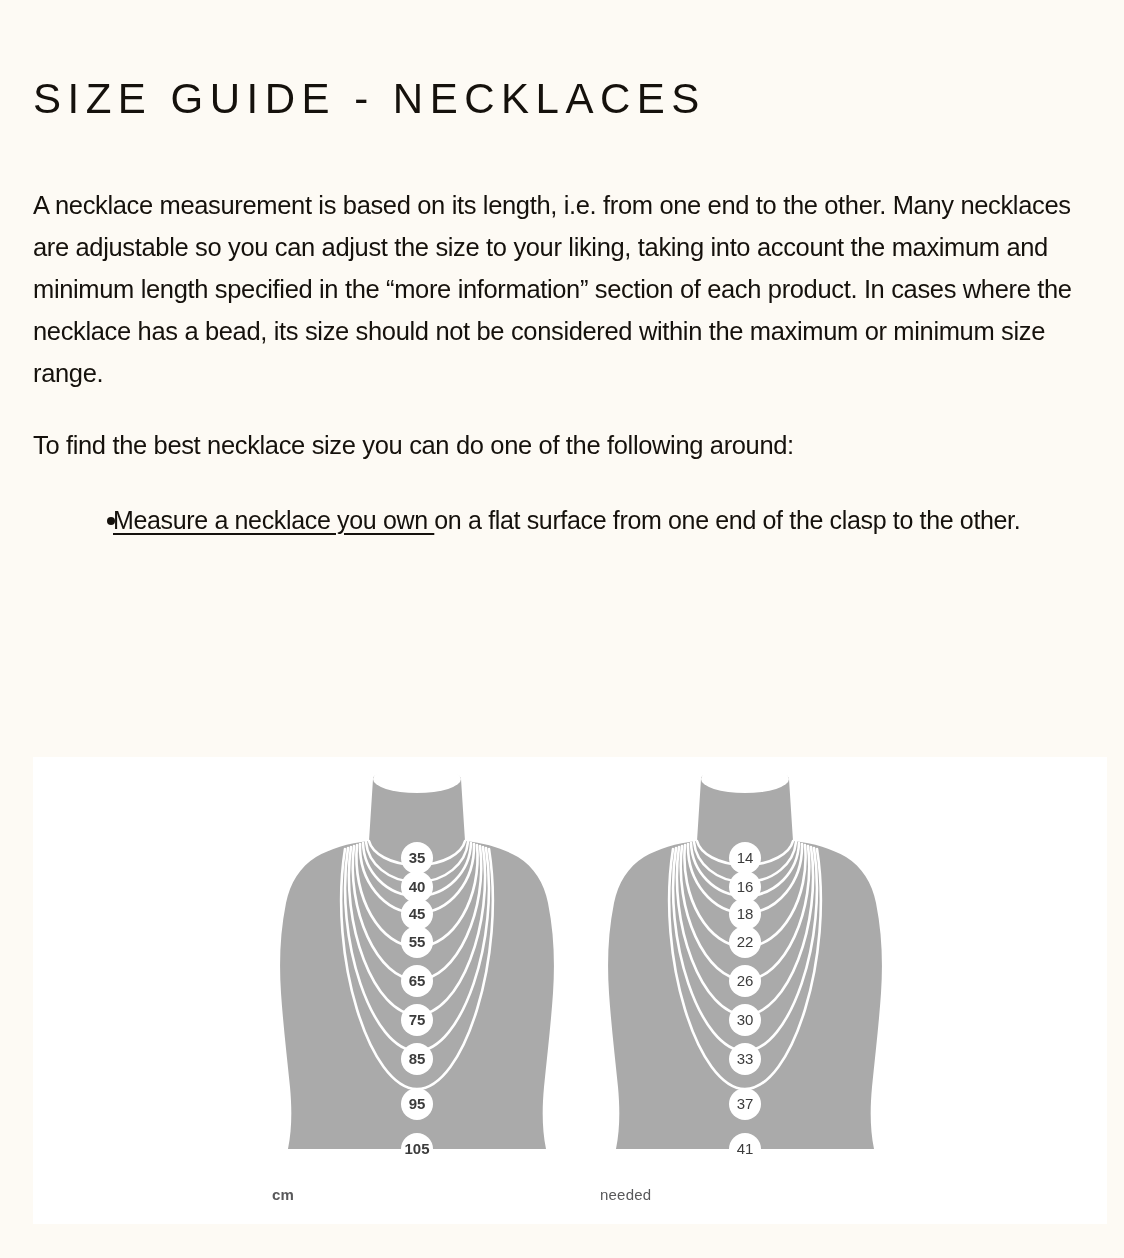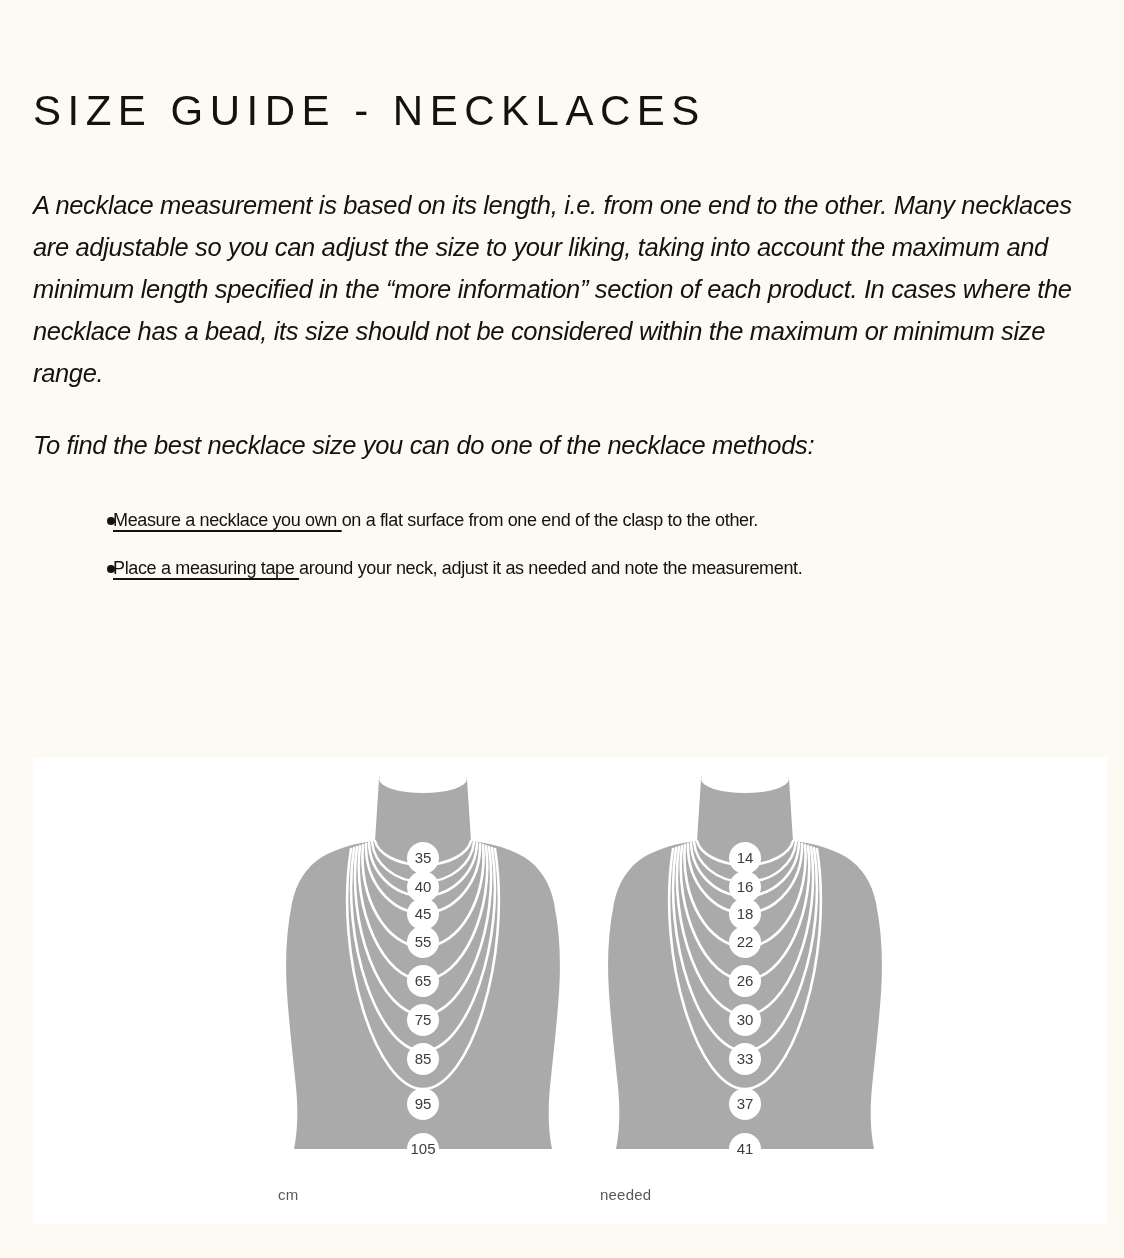--- a/index.html
+++ b/index.html
@@ -17,59 +17,58 @@
   }
   .page {
     position: absolute;
     inset: 0;
   }
 
   
   .page-title {
     position: absolute;
     left: 33px;
-    top: 60px;
+    top: 48px;
     font-size: 42px;
     font-weight: 400;
     letter-spacing: 6.5px;
     line-height: 1.1;
     color: #15110c;
     white-space: nowrap;
   }
 
   
   .body-block {
     position: absolute;
     left: 33px;
     width: 1062px;
   }
   .para {
     font-size: 25.5px;
     line-height: 42px;
     color: #15110c;
     letter-spacing: -0.35px;
     margin: 0;
-    font-style: italic;
   }
   #intro-para { top: 184px; }
   #methods-para { top: 424px; }
 
   .methods-list {
     position: absolute;
     left: 33px;
     top: 496px;
     width: 1062px;
     margin: 0;
     padding: 0;
     list-style: none;
   }
   .methods-list li {
     position: relative;
     padding-left: 80px;
-    font-size: 18px;
+    font-size: 25px;
     line-height: 48px;
     letter-spacing: -0.35px;
     color: #15110c;
   }
   .methods-list li::before {
     content: "";
     position: absolute;
     left: 74px;
     top: 21px;
     width: 8px;
@@ -91,21 +90,21 @@
     width: 1074px;
     height: 467px;
     background: #ffffff;
   }
   .mannequin-figure {
     position: absolute;
     top: 0;
     width: 290px;
     height: 467px;
   }
-  #figure-cm { left: 245px; }
+  #figure-cm { left: 239px; font-weight: bold; }
   #figure-inches { left: 567px; }
 
   .mannequin-svg {
     position: absolute;
     left: 0;
     top: 0;
     width: 290px;
     height: 430px;
   }
   .unit-caption {
@@ -128,29 +127,26 @@
 
 <div class="page">
 
   <h1 class="page-title">SIZE GUIDE - NECKLACES</h1>
 
   <div class="body-block" id="intro-para" style="top:184px;">
     <p class="para">A necklace measurement is based on its length, i.e. from one end to the other. Many necklaces are adjustable so you can adjust the size to your liking, taking into account the maximum and minimum length specified in the “more information” section of each product. In cases where the necklace has a bead, its size should not be considered within the maximum or minimum size range.</p>
   </div>
 
   <div class="body-block" id="methods-para" style="top:424px;">
-    <p class="para">To find the best necklace size you can do one of the necklace methods:</p>
+    <p class="para">To find the best necklace size you can do one of the following around:</p>
   </div>
 
   <ul class="methods-list">
     <li>
       <span class="lead-underline">Measure a necklace you own </span><span>on a flat surface from one end of the clasp to the other.</span>
-    </li>
-    <li>
-      <span class="lead-underline">Place a measuring tape </span><span>around your neck, adjust it as needed and note the measurement.</span>
     </li>
   </ul>
 
   <div class="diagram-panel">
 
     <div class="mannequin-figure" id="figure-cm">
       <svg class="mannequin-svg" viewBox="0 0 290 430">
         <g>
           <path fill="#aaaaaa" d="
             M 101 22

